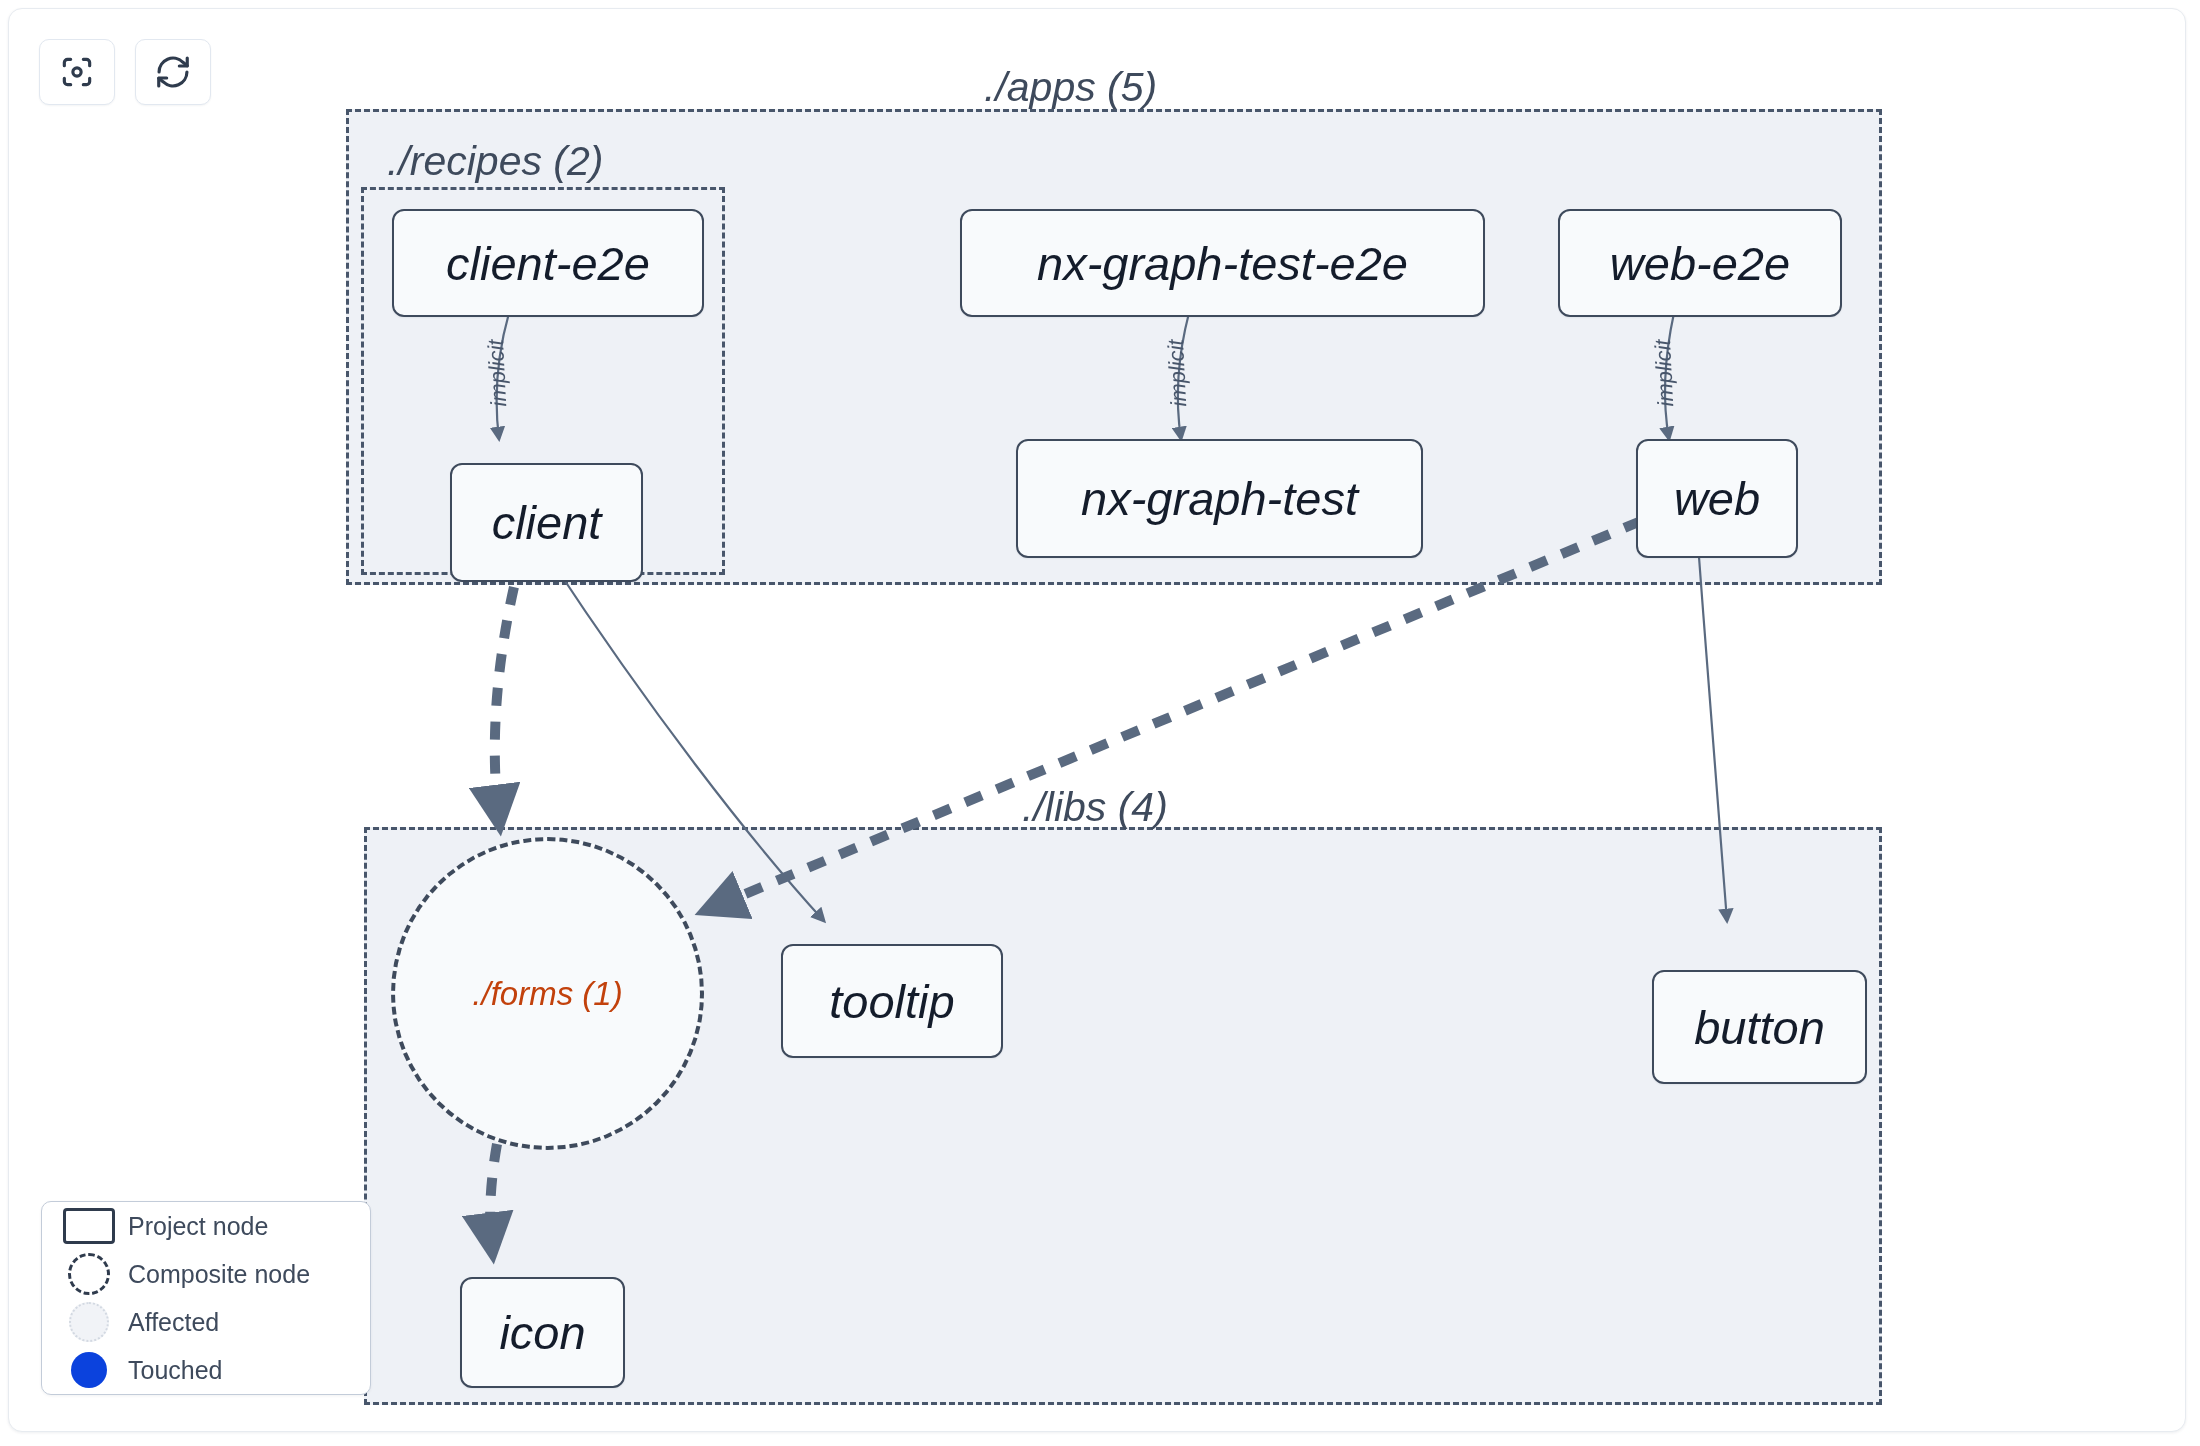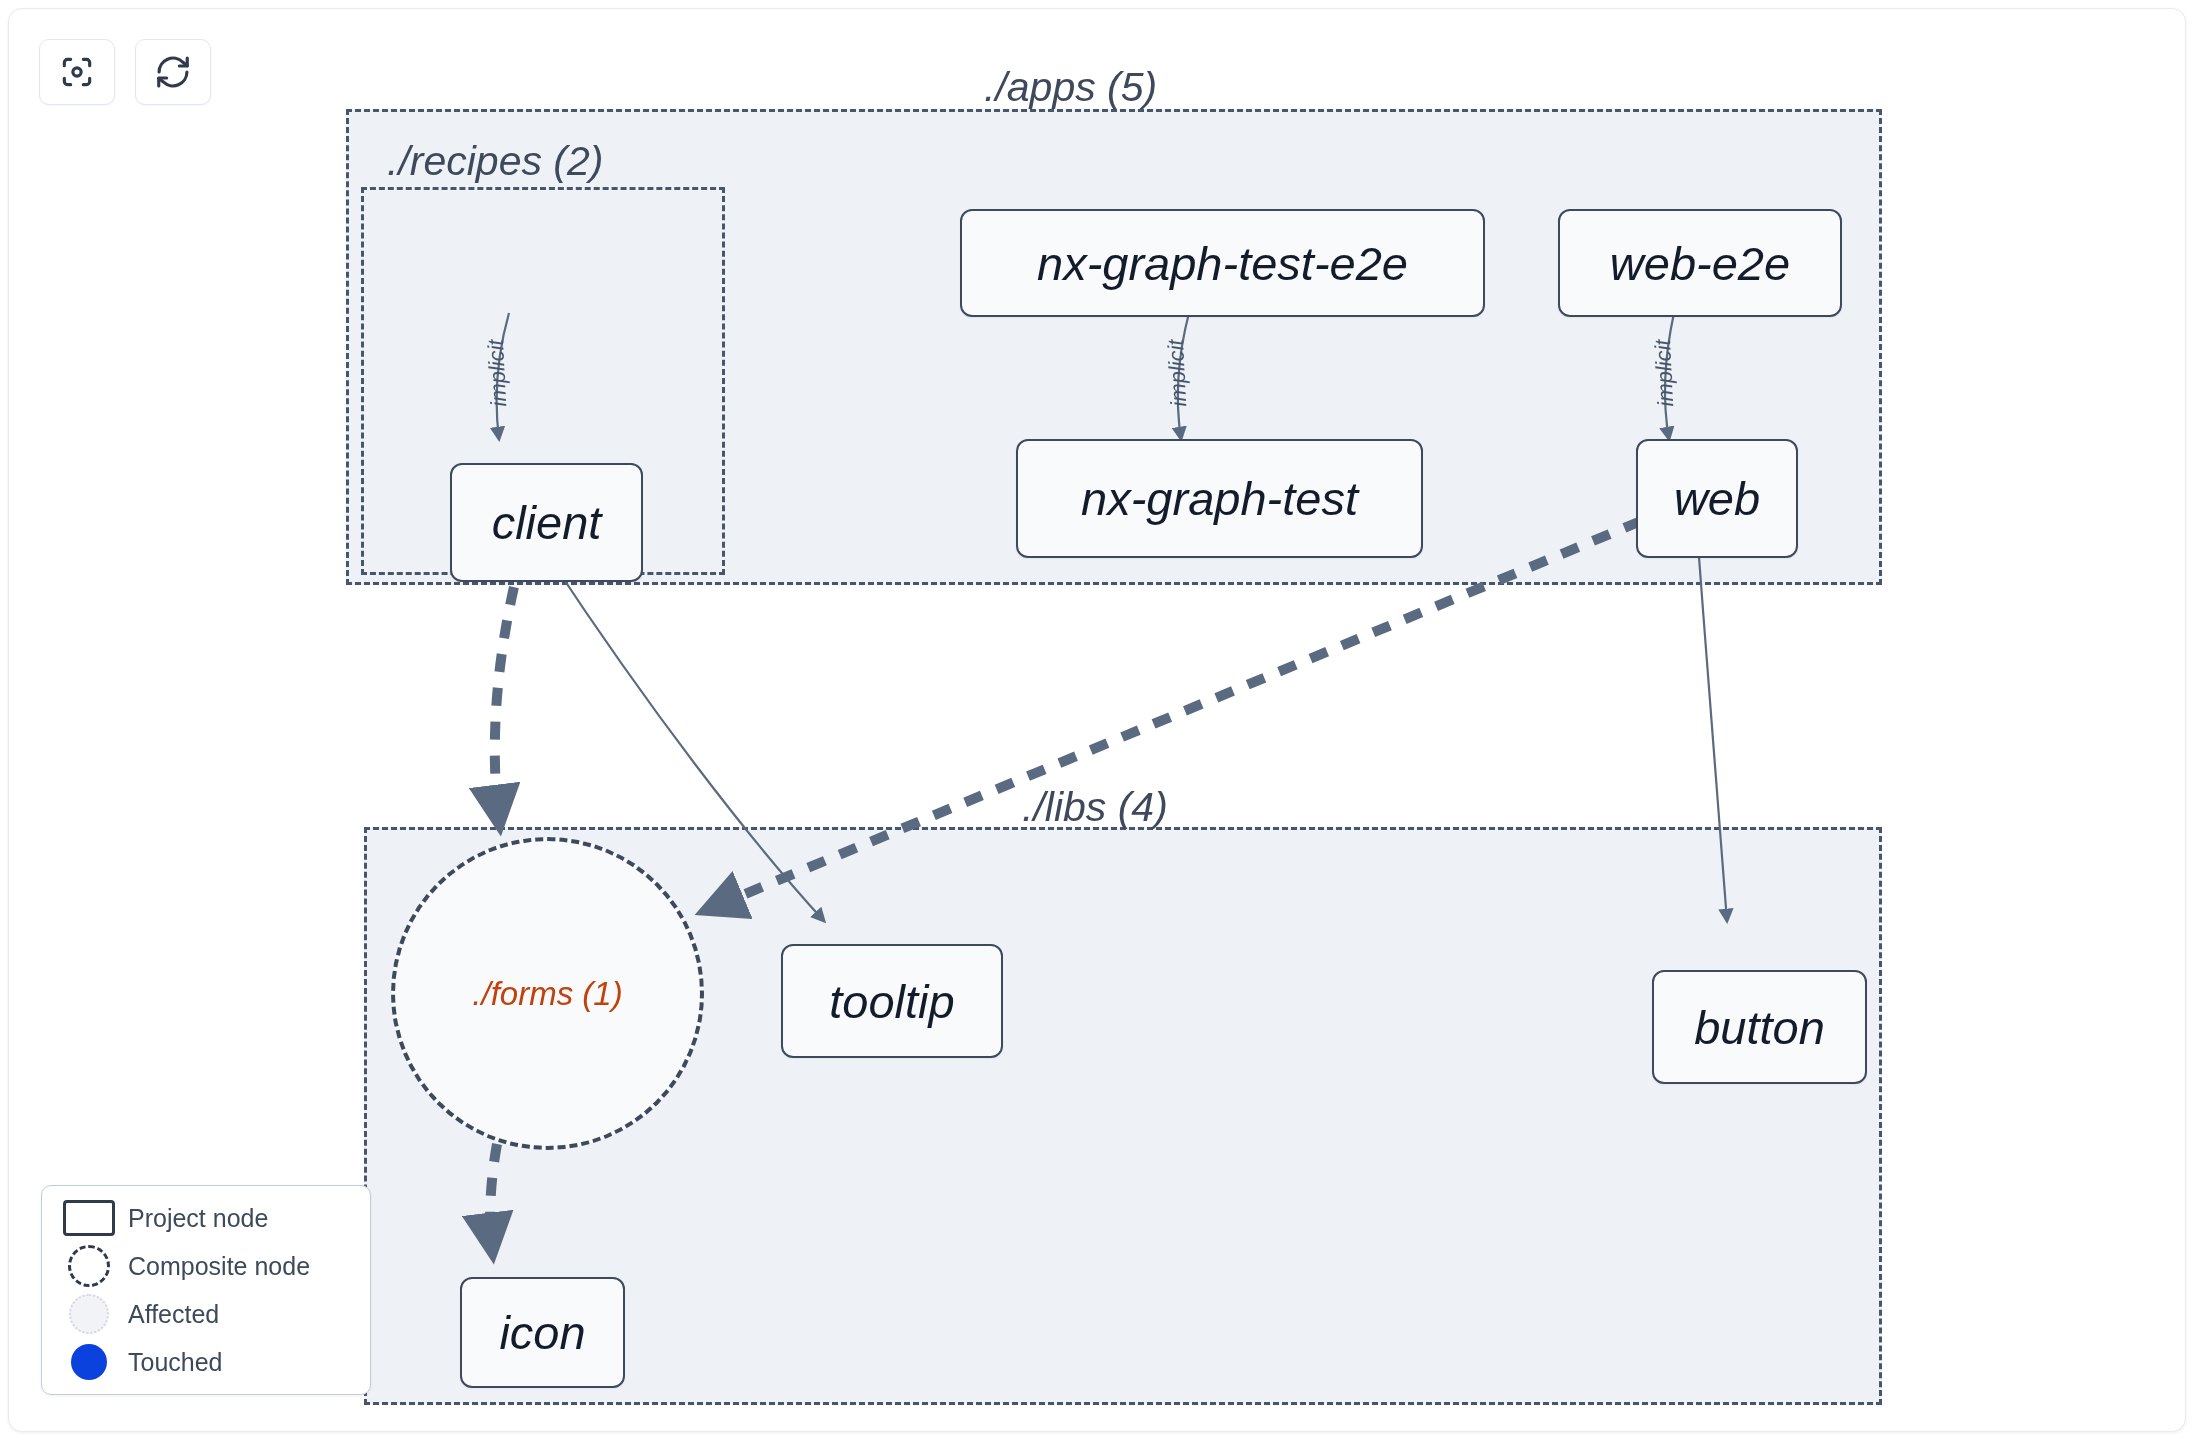--- a/index.html
+++ b/index.html
@@ -44,21 +44,21 @@
 
   .edge-label{
     position:absolute;color:#48566b;font-size:22px;line-height:1;white-space:nowrap;z-index:15;
     transform-origin:center center;
   }
 
   
   #legend{
     position:absolute;left:32px;bottom:36px;width:292px;
     background:#ffffff;border:1.5px solid #c3ccd9;border-radius:10px;
-    padding:8px 18px;z-index:45;box-shadow:0 1px 3px rgba(20,30,50,.06);
+    padding:0 18px;z-index:45;box-shadow:0 1px 3px rgba(20,30,50,.06);
   }
   .legend-row{display:flex;align-items:center;height:48px;}
   .legend-swatch{width:58px;display:flex;align-items:center;justify-content:center;flex:0 0 58px;}
   .legend-text{color:#3e4a5c;font-size:25px;line-height:1;margin-left:10px;white-space:nowrap;}
 
   .sw-rect{width:46px;height:30px;border:3px solid #2f3b4d;border-radius:4px;background:#fff;}
   .sw-dashed-circle{width:36px;height:36px;border:3px dashed #2f3b4d;border-radius:50%;background:#fff;}
   .sw-affected{width:36px;height:36px;border:2px dotted #d3d9e2;border-radius:50%;background:#f1f3f7;}
   .sw-touched{width:36px;height:36px;border-radius:50%;background:#0b42dd;}
 </style>
@@ -125,20 +125,23 @@
 
       <path d="M 1690 548 C 1700 680 1710 820 1718 912" fill="none" stroke="#5a6a80" stroke-width="2.2" marker-end="url(#ah)"></path>
 
       <path d="M 488 1135 C 480 1180 480 1215 483 1240" fill="none" stroke="#5a6a80" stroke-width="10" stroke-dasharray="18 16" stroke-linecap="butt" marker-end="url(#ahb)"></path>
     </svg>
 
     <div class="edge-label" style="left:455px;top:353px;transform:rotate(-93deg);">implicit</div>
     <div class="edge-label" style="left:1135px;top:353px;transform:rotate(-93deg);">implicit</div>
     <div class="edge-label" style="left:1622px;top:353px;transform:rotate(-93deg);">implicit</div>
 
+    <div class="node" style="left:383px;top:200px;width:308px;height:104px;">
+      <span>client-e2e</span>
+    </div>
 
     <div class="node" style="left:951px;top:200px;width:521px;height:104px;">
       <span>nx-graph-test-e2e</span>
     </div>
 
     <div class="node" style="left:1549px;top:200px;width:280px;height:104px;">
       <span>web-e2e</span>
     </div>
 
     <div class="node" style="left:441px;top:430px;width:189px;height:115px;margin-top:24px;">

